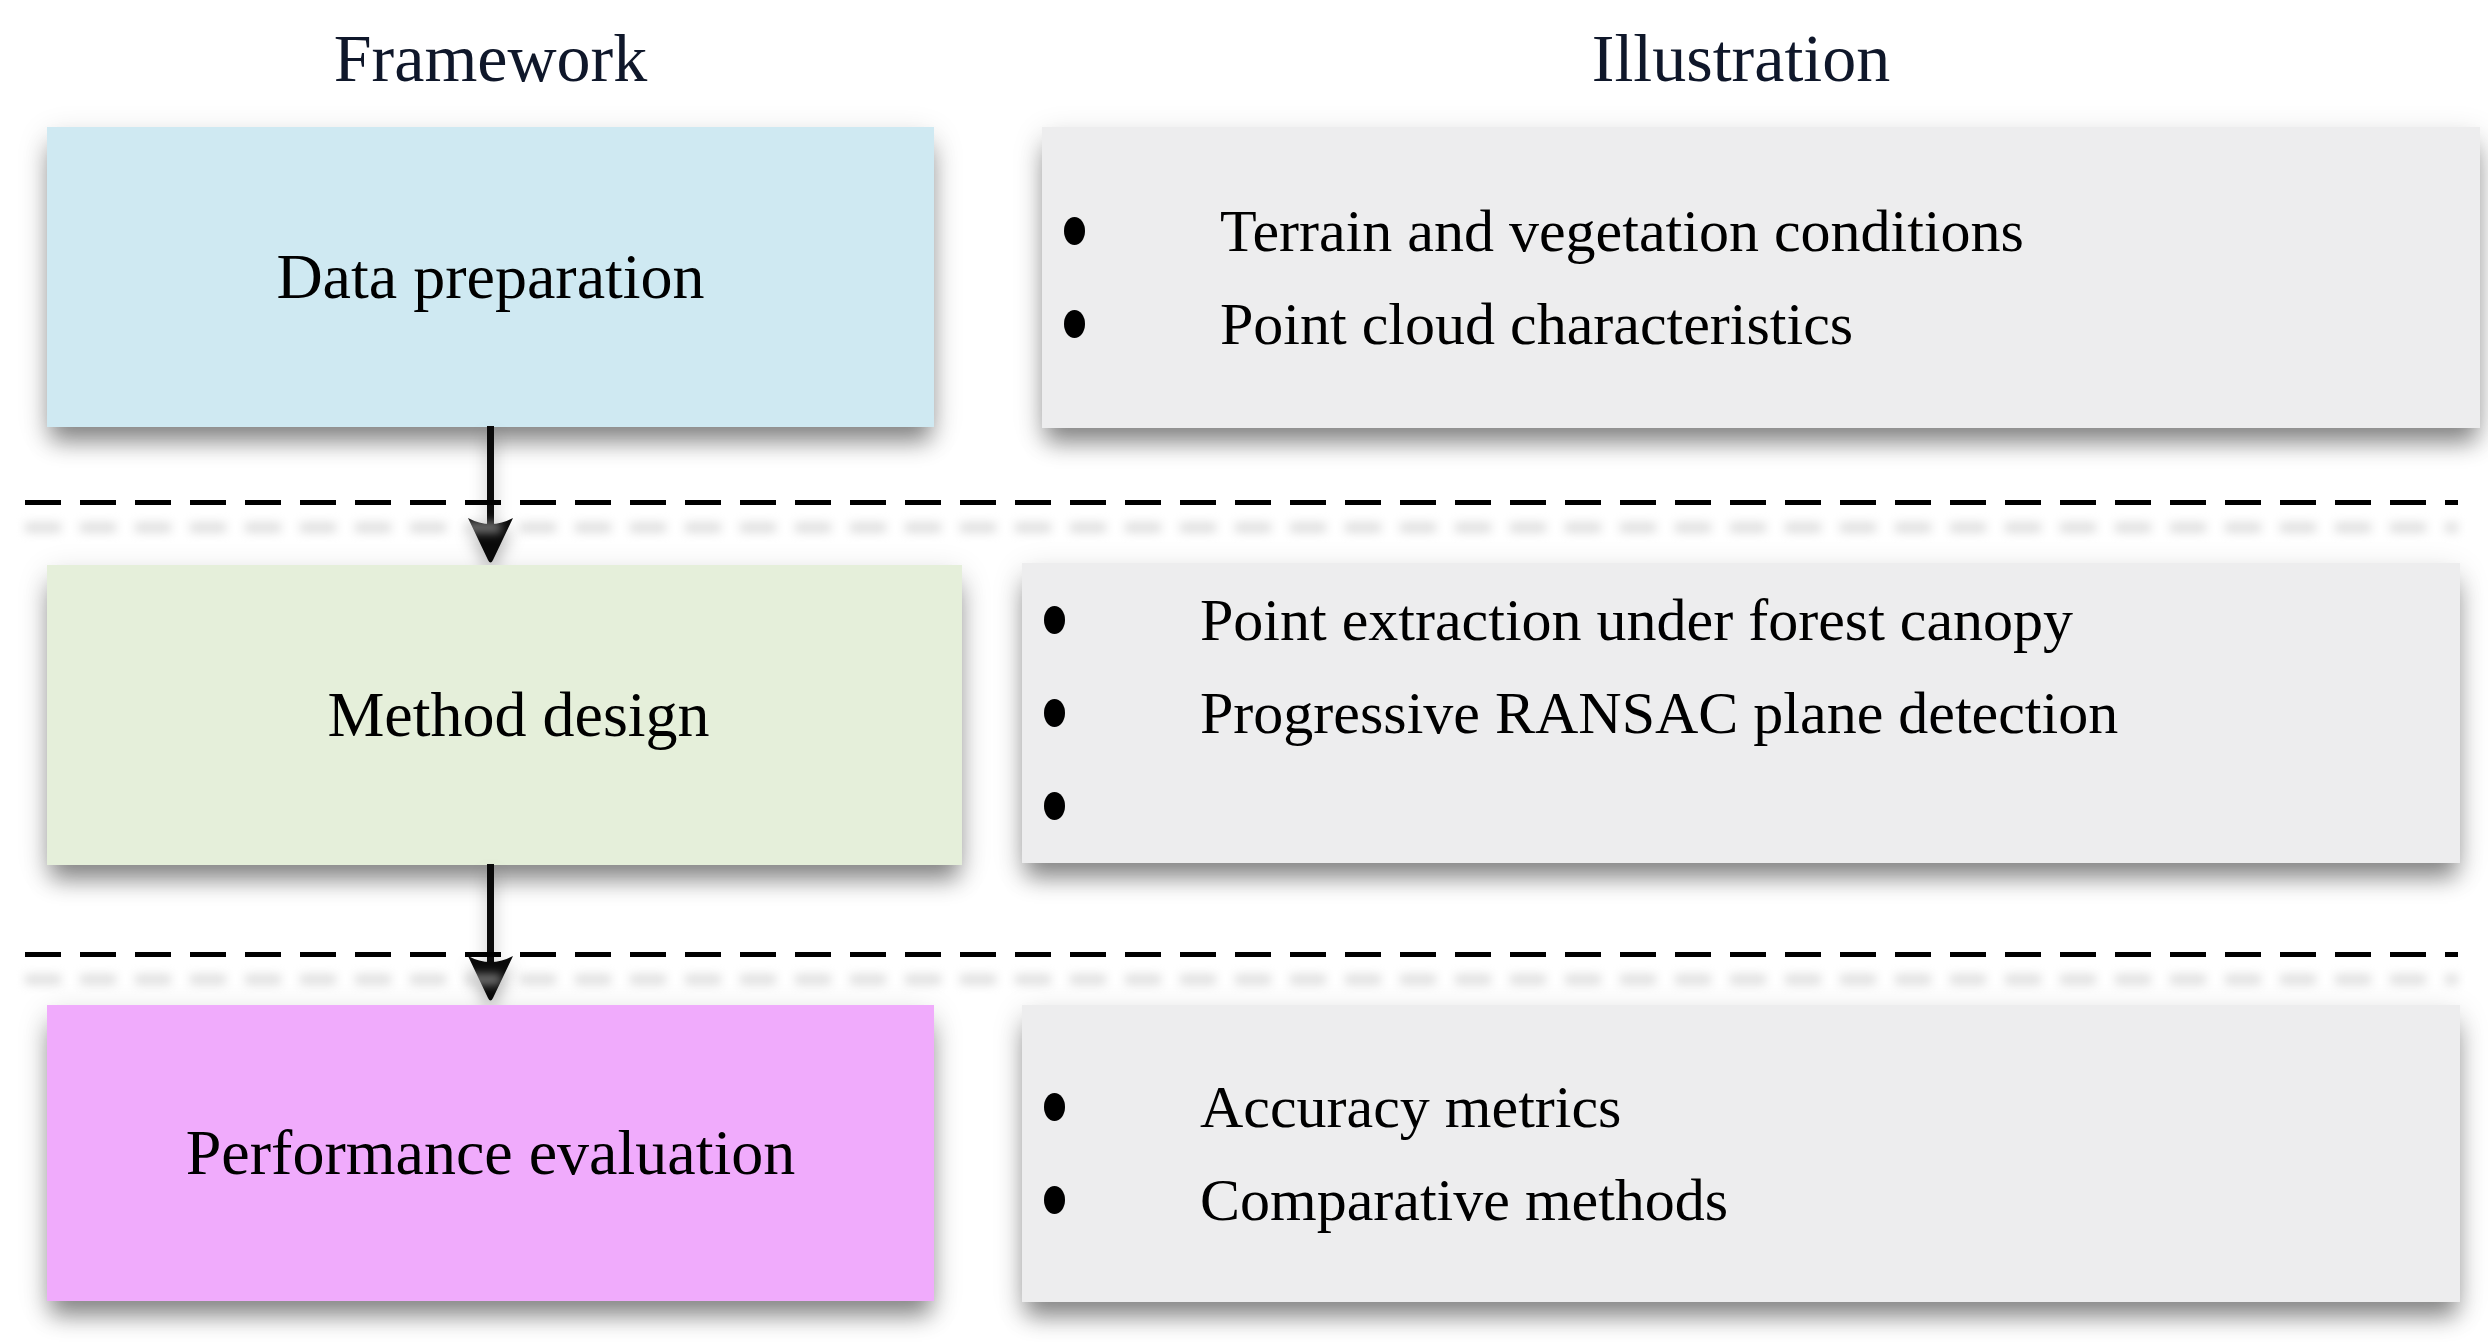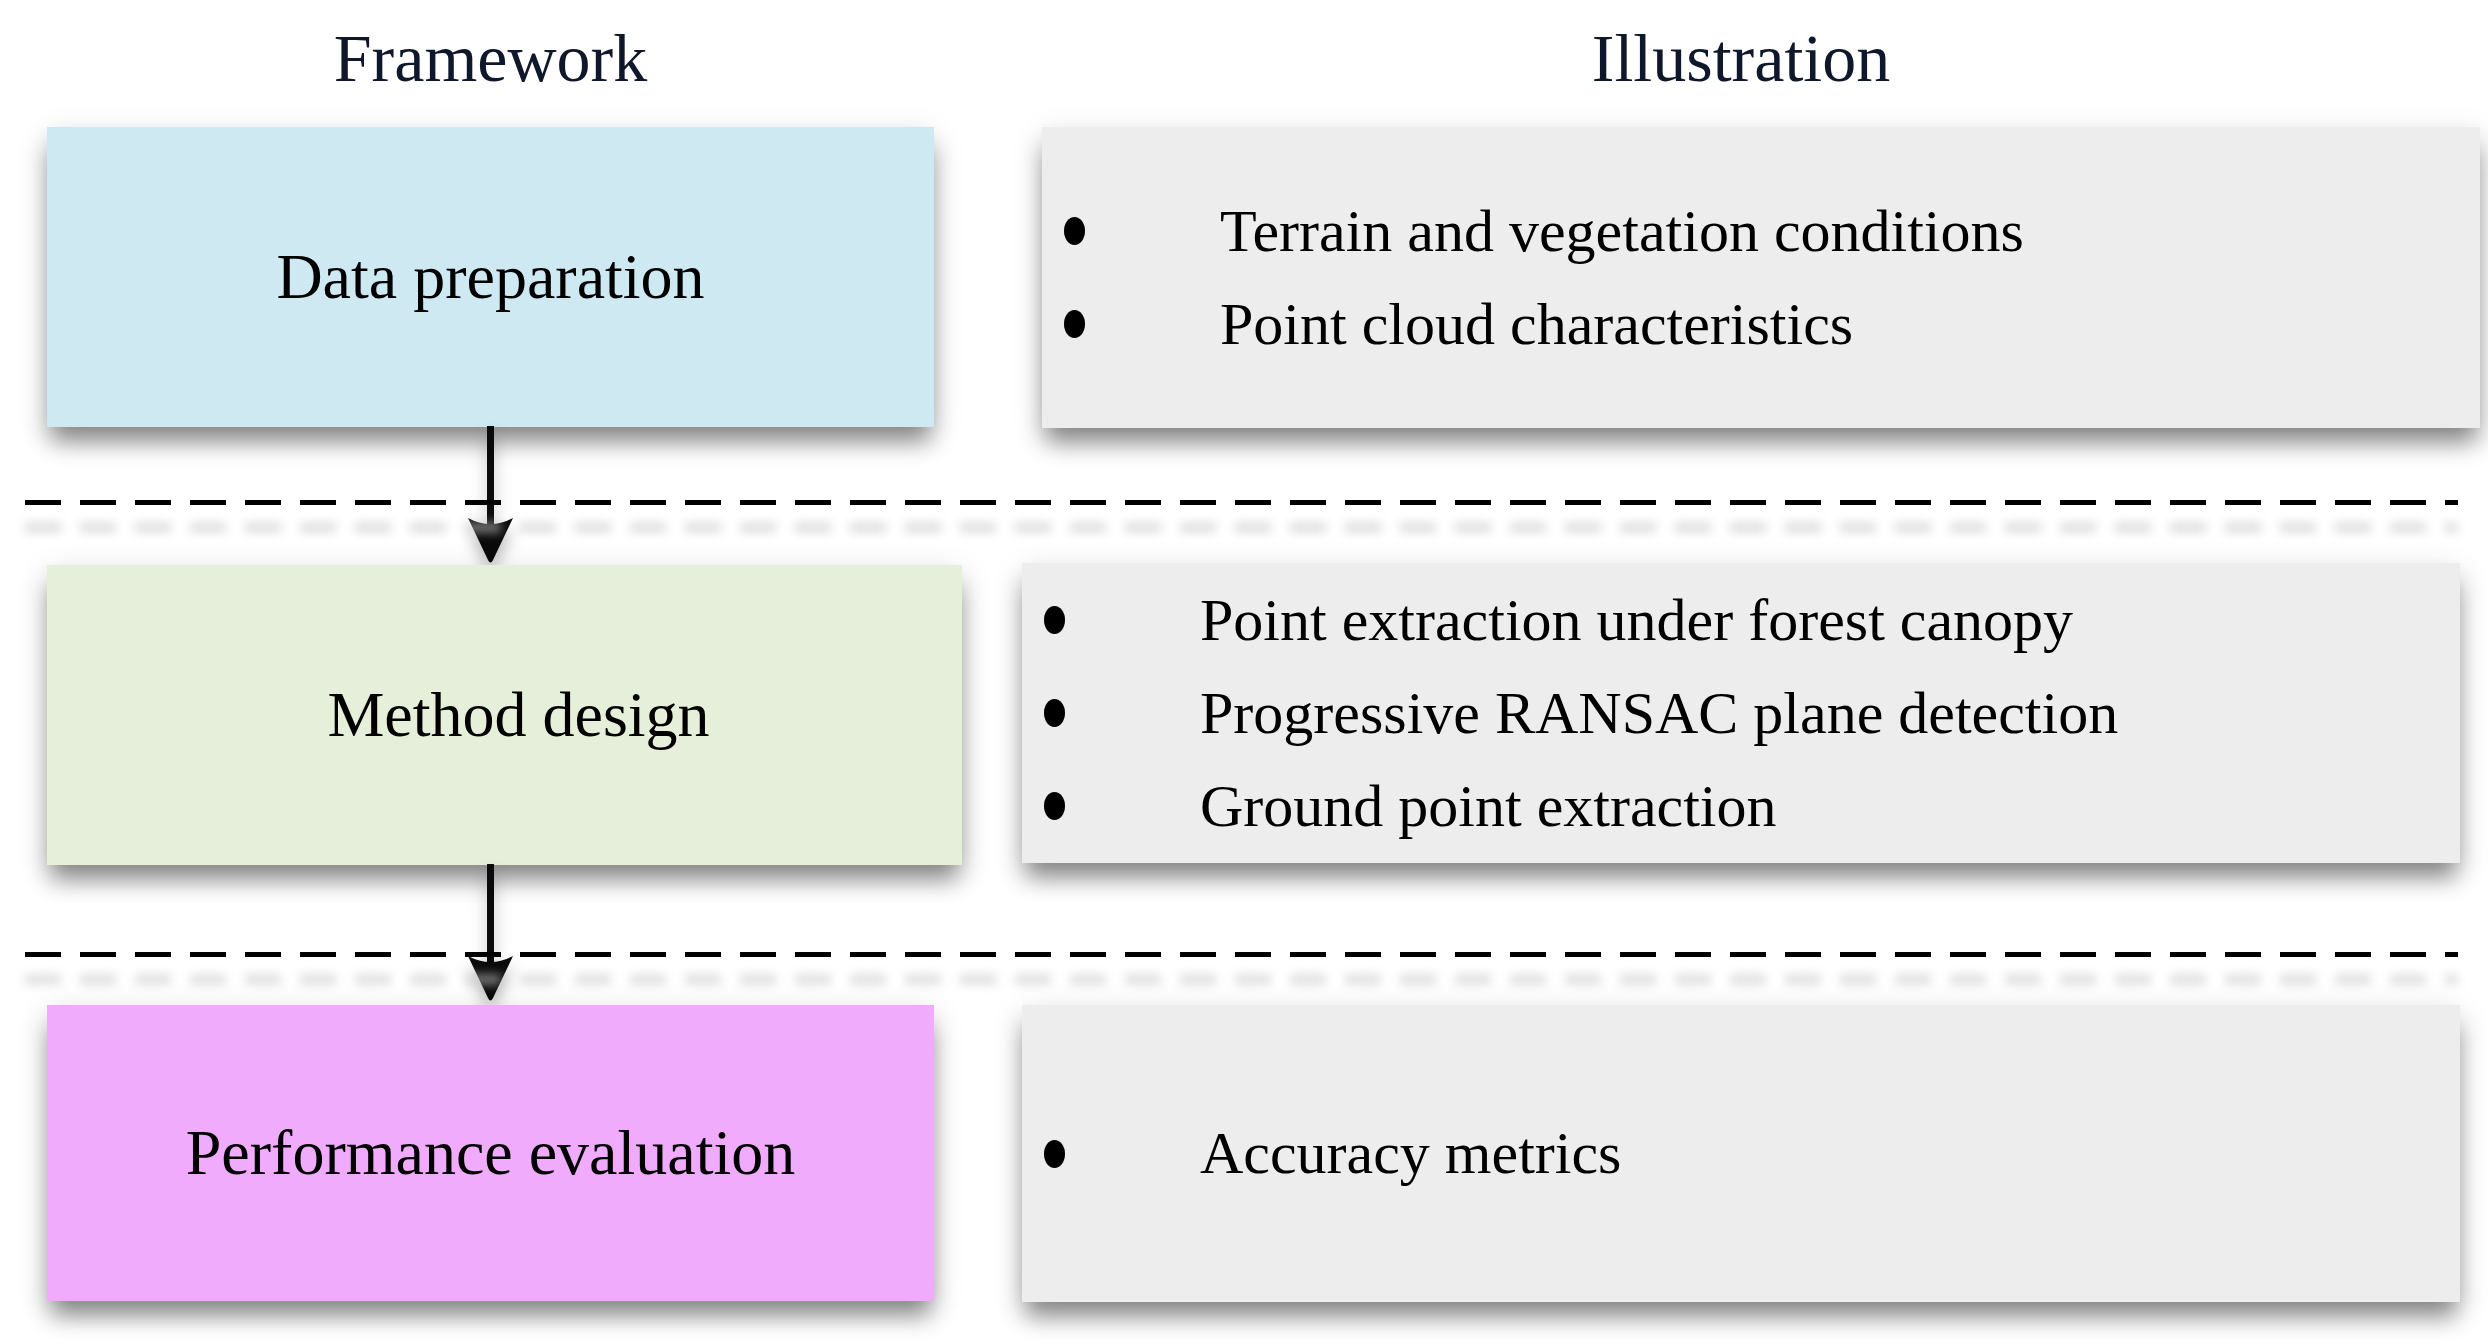--- a/index.html
+++ b/index.html
@@ -146,21 +146,20 @@
       <li class="bullet-item">
         <span class="bullet-dot"></span>
         <span>Point extraction under forest canopy</span>
       </li>
       <li class="bullet-item">
         <span class="bullet-dot"></span>
         <span>Progressive RANSAC plane detection</span>
       </li>
       <li class="bullet-item">
         <span class="bullet-dot"></span>
-        <span>Ground point extraction</span>
       </li>
     </ul>
   </div>
 
   <svg class="flow-arrow" id="flow-arrow-2" viewBox="0 0 52 140">
     <rect x="23" y="0" width="7" height="100" fill="#0a0a0a"></rect>
     <path d="M 4 92 Q 26.5 104 49 92 L 29 134 Q 26.5 139 24 134 Z" fill="#0a0a0a"></path>
   </svg>
 
   <div class="dashed-divider" id="divider-2"></div>
@@ -168,16 +167,20 @@
 
   <div class="stage-box" id="stage-box-3" style="background-color: #f0abfc;">
     <span>Performance evaluation</span>
   </div>
   <div class="panel-box" id="panel-box-3" style="background-color: rgb(237, 237, 238);">
     <ul class="bullet-list">
       <li class="bullet-item">
         <span class="bullet-dot"></span>
         <span>Accuracy metrics</span>
       </li>
+      <li class="bullet-item">
+        <span class="bullet-dot"></span>
+        <span>Comparative methods</span>
+      </li>
     </ul>
   </div>
 
 </div>
 
 </body></html>

